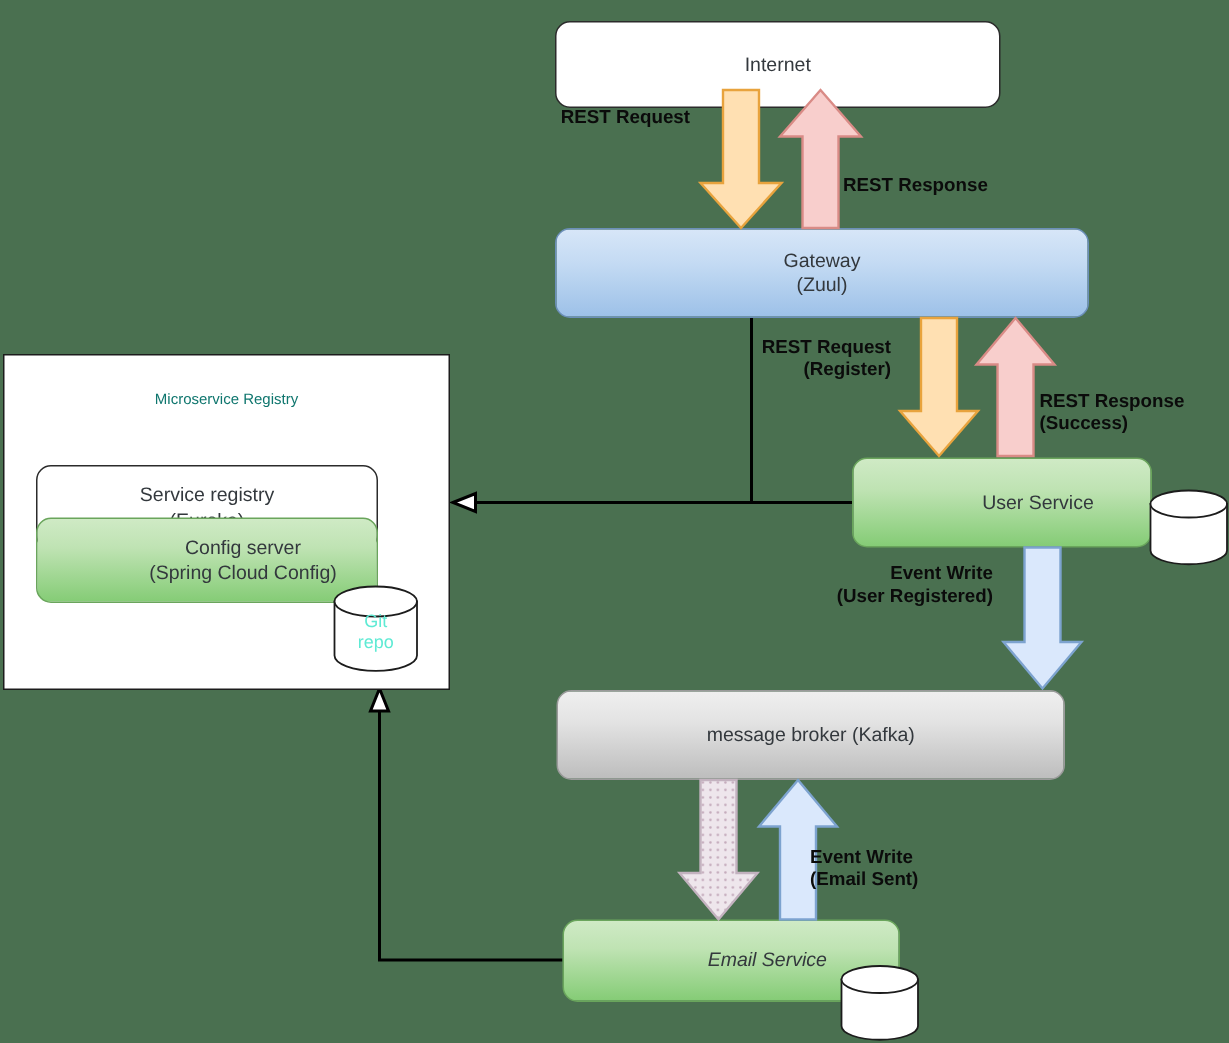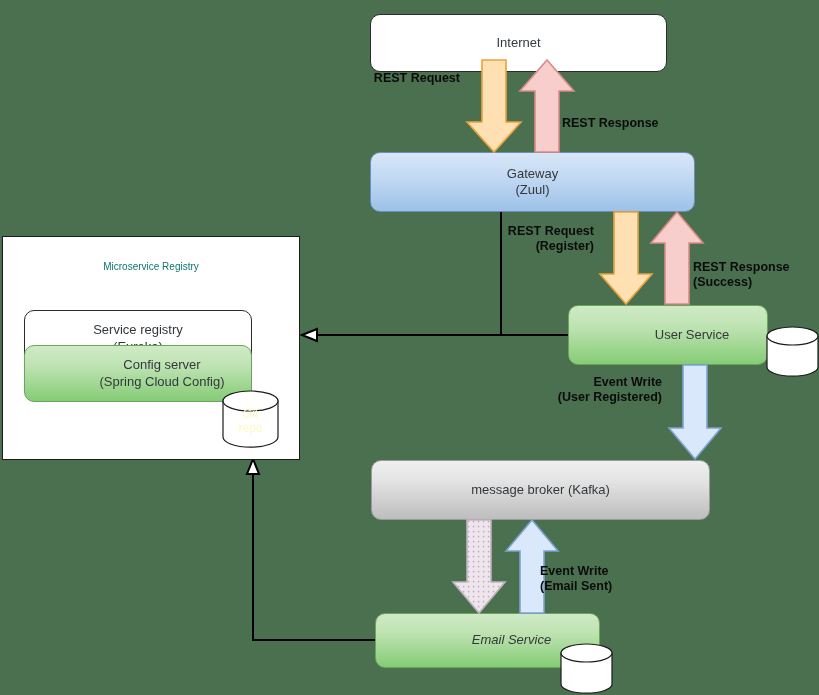--- a/index.html
+++ b/index.html
@@ -53,21 +53,21 @@
     left:0;right:0;top:24px;
     text-align:center;
     font-size:10px;
     color:#0f766e;
   }
   .cyl{position:absolute;z-index:7;}
   .cyl svg{display:block;}
   .cyl .cyl-label{
     position:absolute;left:0;right:0;top:50%;
     transform:translateY(-42%);
-    text-align:center;font-size:12px;color:#fef9c3;
+    text-align:center;font-size:12px;color:#5eead4;
     line-height:1.2;white-space:pre-line;
     pointer-events:none;
   }
   .arrow{position:absolute;z-index:6;}
   .arrow svg{display:block;overflow:visible;}
   .alabel{
     position:absolute;
     font-size:12.5px;
     font-weight:bold;
     color:#0b0b0b;
@@ -82,21 +82,21 @@
 </style>
 </head>
 <body style="background: rgb(74, 112, 80);">
 
 <div id="stage">
 
   <div class="node plain" style="left:370px;top:2px;width:297px;height:58px;">
     <span>Internet</span>
   </div>
 
-  <div class="node blue" style="left:370px;top:152px;width:325px;height:60px;">
+  <div class="node blue" style="left:370px;top:152px;width:356px;height:60px;">
     <span>Gateway
 (Zuul)</span>
   </div>
 
   <div class="node green" style="left:568px;top:305px;width:200px;height:60px;">
     <span>User Service</span>
   </div>
 
   <div class="node grey" style="left:371px;top:460px;width:339px;height:60px;">
     <span>message broker (Kafka)</span>

